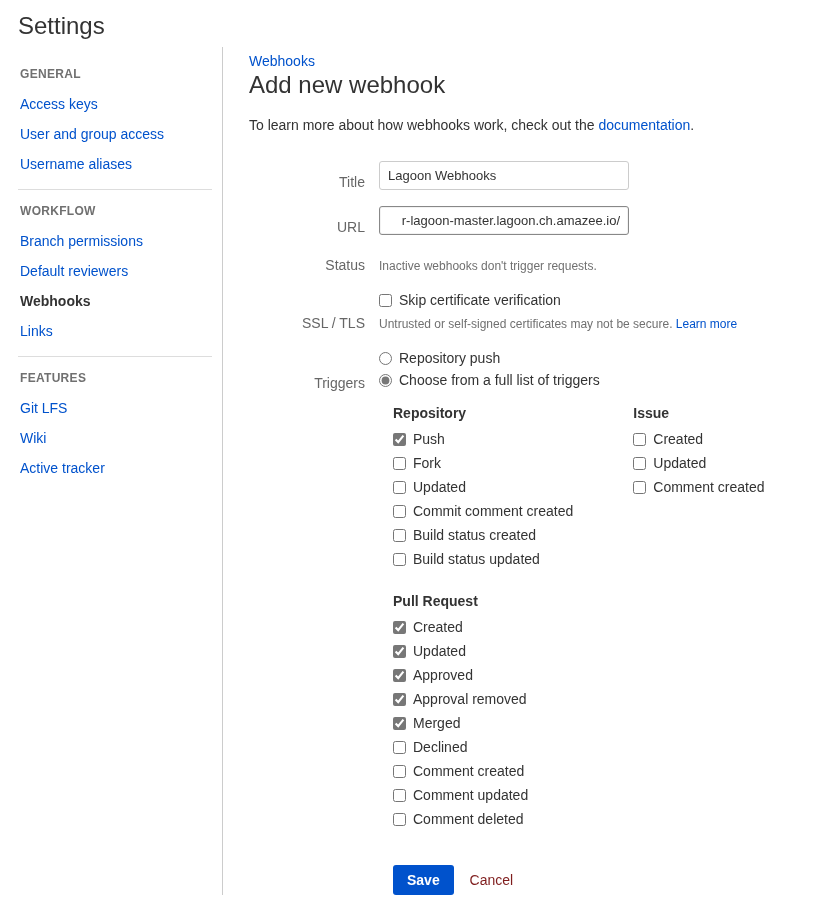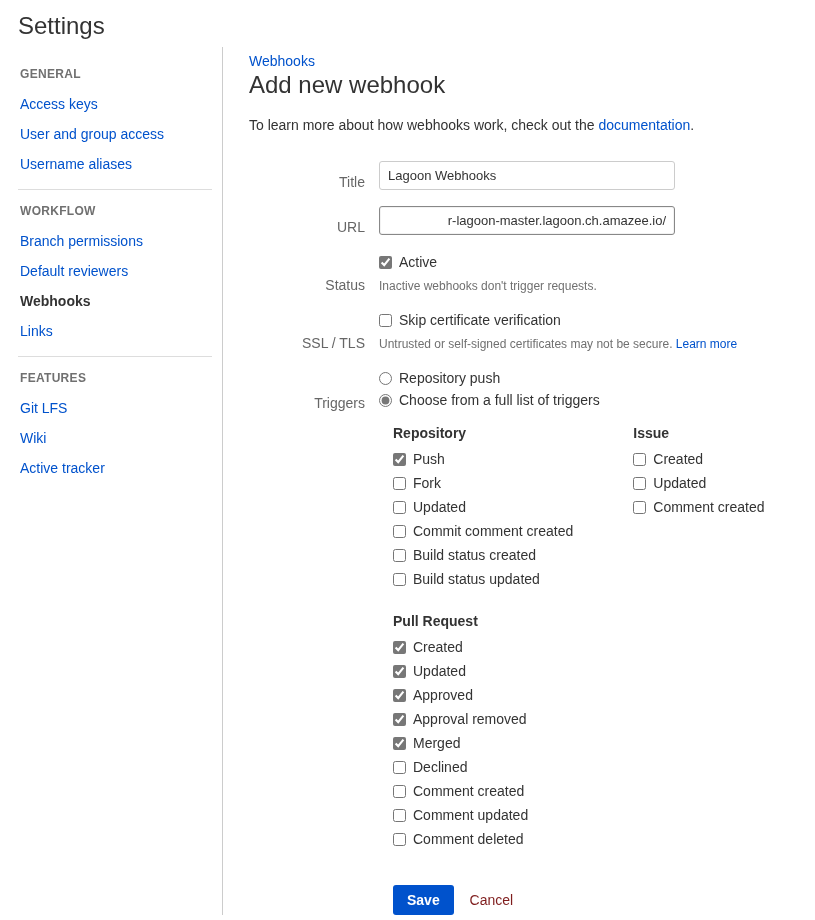--- a/index.html
+++ b/index.html
@@ -79,21 +79,21 @@
   .form-label {
     width: 130px;
     text-align: right;
     padding-right: 14px;
     padding-top: 6px;
     color: #666;
     font-size: 14px;
   }
   .form-control { flex: 1; }
   input[type=text] {
-    width: 296px;
+    width: 250px;
     padding: 6px 8px;
     font-size: 13px;
     border: 1px solid #ccc;
     border-radius: 3px;
     color: #333;
   }
   input[type=text].url-field {
     border: 1px solid #888;
     box-shadow: 0 0 0 1px rgba(0,0,0,0.05) inset;
     text-align: right;
@@ -200,24 +200,20 @@
     <div class="form-row">
       <div class="form-label">URL</div>
       <div class="form-control">
         <input type="text" class="url-field" value="r-lagoon-master.lagoon.ch.amazee.io/" style="">
       </div>
     </div>
 
     <div class="form-row">
       <div class="form-label">Status</div>
       <div class="form-control">
-        <label class="check-row">
-          <input type="checkbox" checked="" style="">
-          <span>Active</span>
-        </label>
         <div class="hint">Inactive webhooks don't trigger requests.</div>
       </div>
     </div>
 
     <div class="form-row">
       <div class="form-label">SSL / TLS</div>
       <div class="form-control">
         <label class="check-row">
           <input type="checkbox" style="">
           <span>Skip certificate verification</span>

